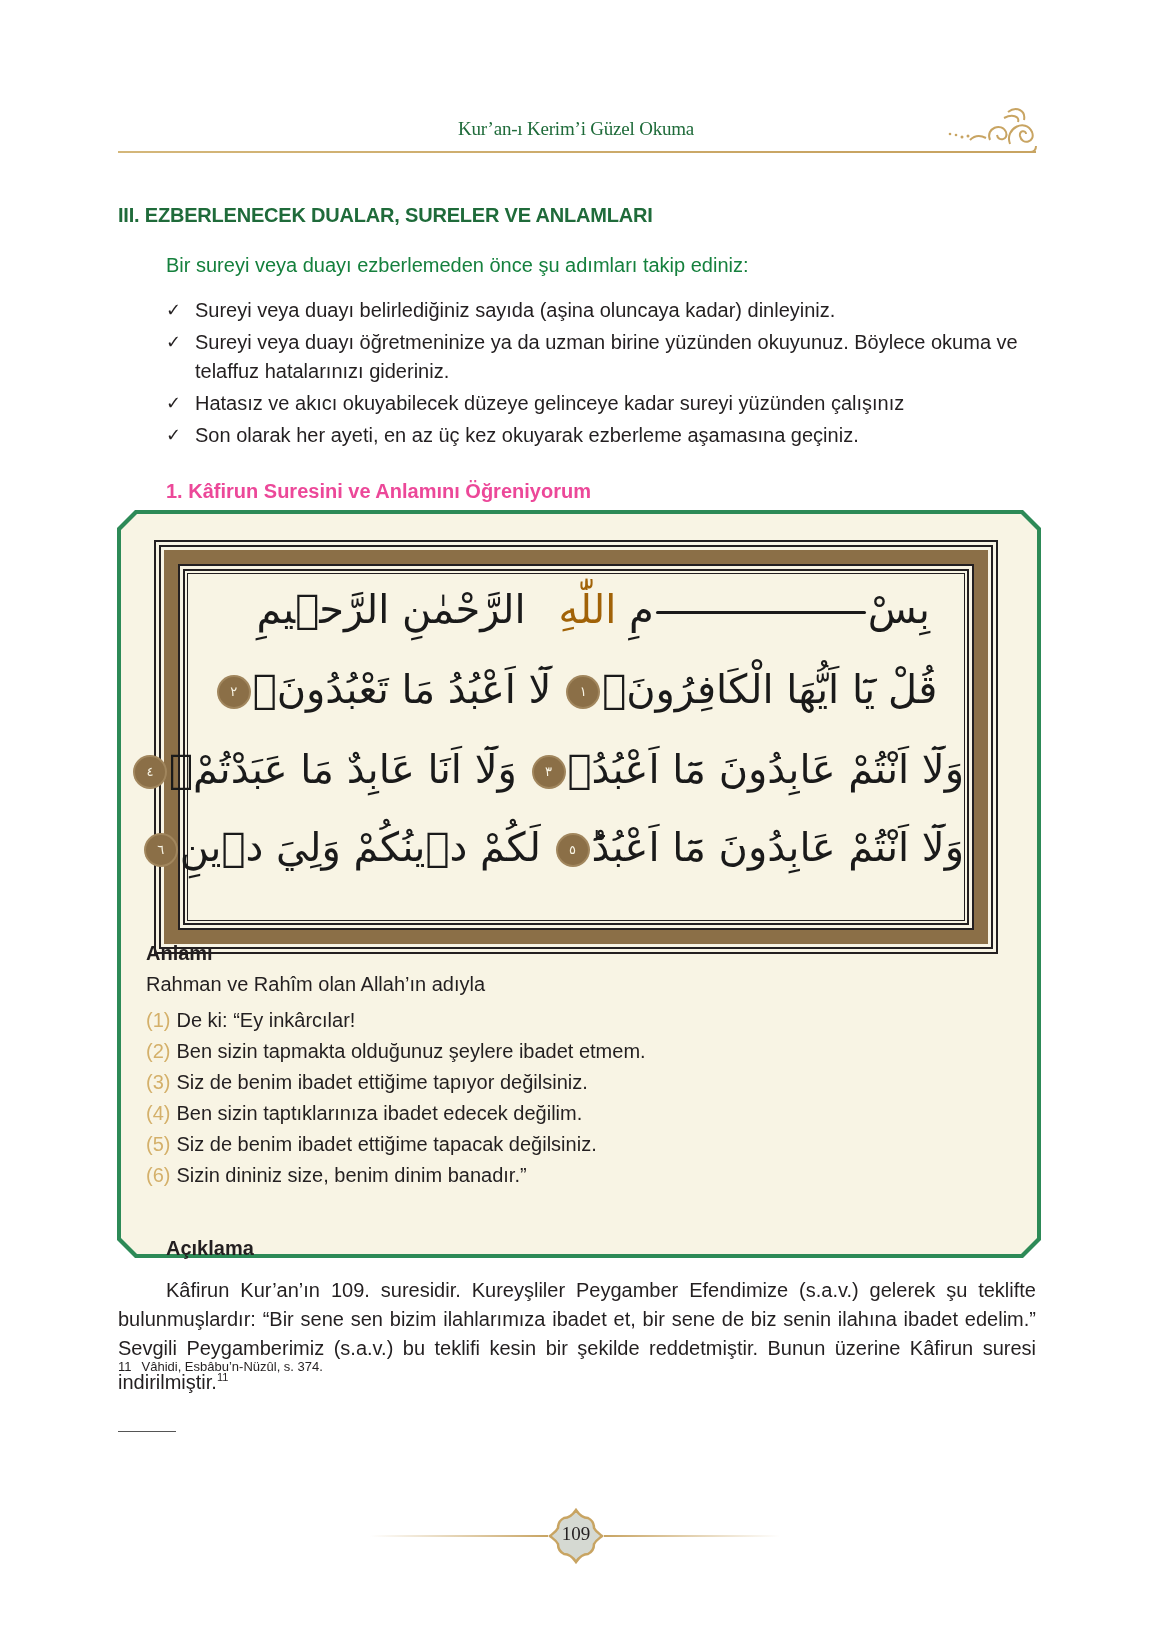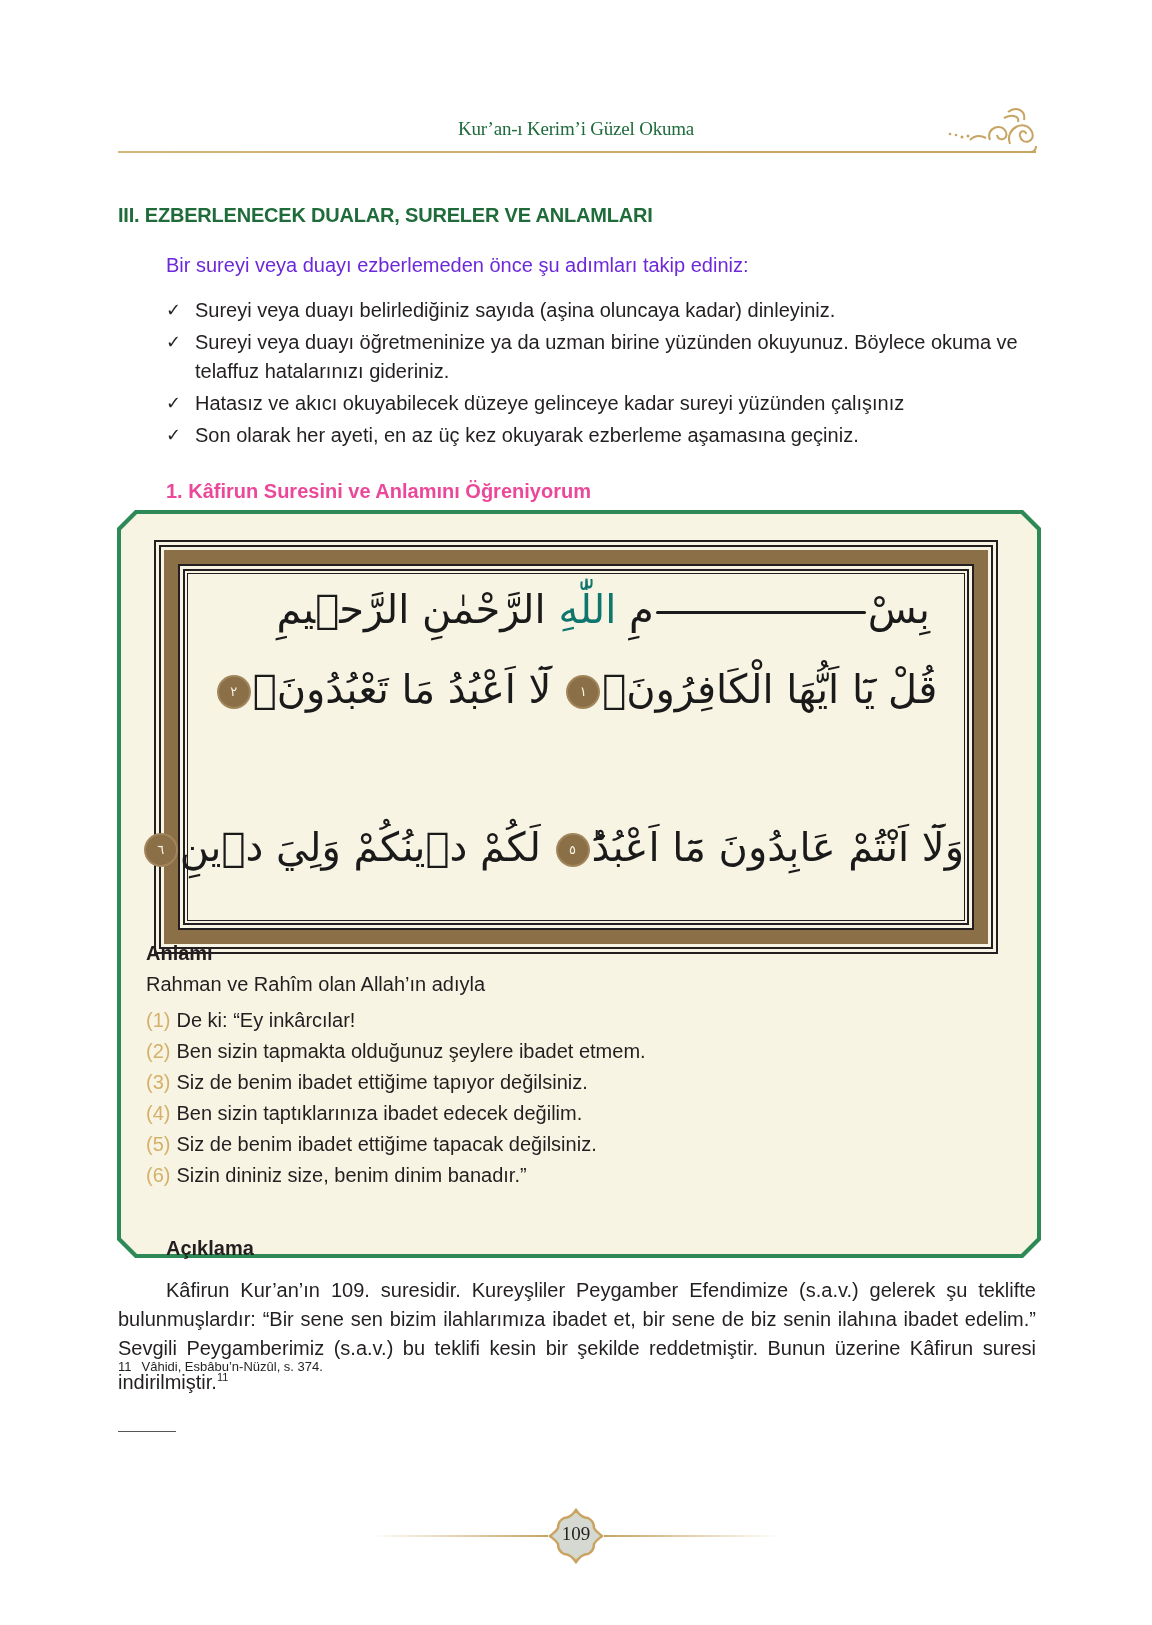--- a/index.html
+++ b/index.html
@@ -16,21 +16,21 @@
     background: linear-gradient(to right, #d4b77a, #c8a462 80%, #c8a462);
   }
   .head-ornament { position: absolute; left: 930px; top: 100px; width: 110px; height: 58px; }
 
   
   .section-title {
     position: absolute; left: 118px; top: 204px; font-size: 20px; font-weight: bold;
     color: #1f6b3a; letter-spacing: -0.2px;
   }
   .intro {
-    position: absolute; left: 166px; top: 254px; font-size: 20px; color: #6d28d9;
+    position: absolute; left: 166px; top: 254px; font-size: 20px; color: #15803d;
   }
   .steps { position: absolute; left: 166px; top: 296px; width: 880px; list-style: none; }
   .steps li { position: relative; padding-left: 29px; font-size: 20px; line-height: 29px; margin-bottom: 3px; }
   .steps li .check { position: absolute; left: 0; top: 0; font-size: 18px; }
 
   .subsection-title {
     position: absolute; left: 166px; top: 480px; font-size: 20px; font-weight: bold; color: #ec4899;
   }
   .frame-box-outer {
     position: absolute; left: 117px; top: 510px; width: 924px; height: 748px;
@@ -50,21 +50,21 @@
   .quran-frame .b2 { width: 100%; height: 100%; border: 2px solid #231f20; padding: 3px; background: #f8f4e4; }
   .quran-frame .b3 { width: 100%; height: 100%; background: #8b6f47; padding: 14px; }
   .quran-frame .b4 { width: 100%; height: 100%; border: 2px solid #231f20; padding: 3px; background: #f8f4e4; }
   .quran-frame .b5 { width: 100%; height: 100%; border: 2px solid #231f20; padding: 2px; background: #f8f4e4; }
   .quran-frame .b6 { width: 100%; height: 100%; border: 1px solid #231f20; background: #f8f4e4; position: relative; }
 
   .arabic {
     position: absolute; left: 0; width: 100%; direction: rtl; text-align: center;
     font-family: "DejaVu Sans", sans-serif; font-size: 40px; color: #1a1a1a; white-space: nowrap;
   }
-  .arabic .allah { color: #0f766e; }
+  .arabic .allah { color: #a16207; margin-left: 20px; }
   .basmala { top: 12px; text-align: right; padding: 0 34px; }
   .basmala .stretch { display: inline-block; width: 210px; height: 3px; background: #1a1a1a; vertical-align: middle; margin: 0 2px; border-radius: 2px; }
   .ayah-line1 { top: 92px; }
   .ayah-line2 { top: 172px; }
   .ayah-line3 { top: 250px; }
   .ayah-mark {
     display: inline-block; width: 30px; height: 30px; border-radius: 50%; background: #8b6f47;
     color: #f8f4e4; font-size: 13px; line-height: 30px; text-align: center; vertical-align: middle;
     margin: 0 4px; box-shadow: 0 0 0 2px #a1865d;
   }
@@ -140,20 +140,24 @@
             <div class="b6">
     <div class="arabic basmala">
       <span>بِسْ</span><span class="stretch"></span><span>مِ</span>
       <span class="allah">اللّٰهِ</span>
       <span>الرَّحْمٰنِ الرَّح۪يمِ</span>
     </div>
     <div class="arabic ayah-line1">
       <span>قُلْ يَٓا اَيُّهَا الْكَافِرُونَۙ</span><span class="ayah-mark">١</span>
       <span>لَٓا اَعْبُدُ مَا تَعْبُدُونَۙ</span><span class="ayah-mark">٢</span>
     </div>
+    <div class="arabic ayah-line2">
+      <span>وَلَٓا اَنْتُمْ عَابِدُونَ مَٓا اَعْبُدُۚ</span><span class="ayah-mark">٣</span>
+      <span>وَلَٓا اَنَا عَابِدٌ مَا عَبَدْتُمْۙ</span><span class="ayah-mark">٤</span>
+    </div>
     <div class="arabic ayah-line3">
       <span>وَلَٓا اَنْتُمْ عَابِدُونَ مَٓا اَعْبُدُؕ</span><span class="ayah-mark">٥</span>
       <span>لَكُمْ د۪ينُكُمْ وَلِيَ د۪ينِ</span><span class="ayah-mark">٦</span>
     </div>
   </div>
           </div>
         </div>
       </div>
     </div>
 </div>

